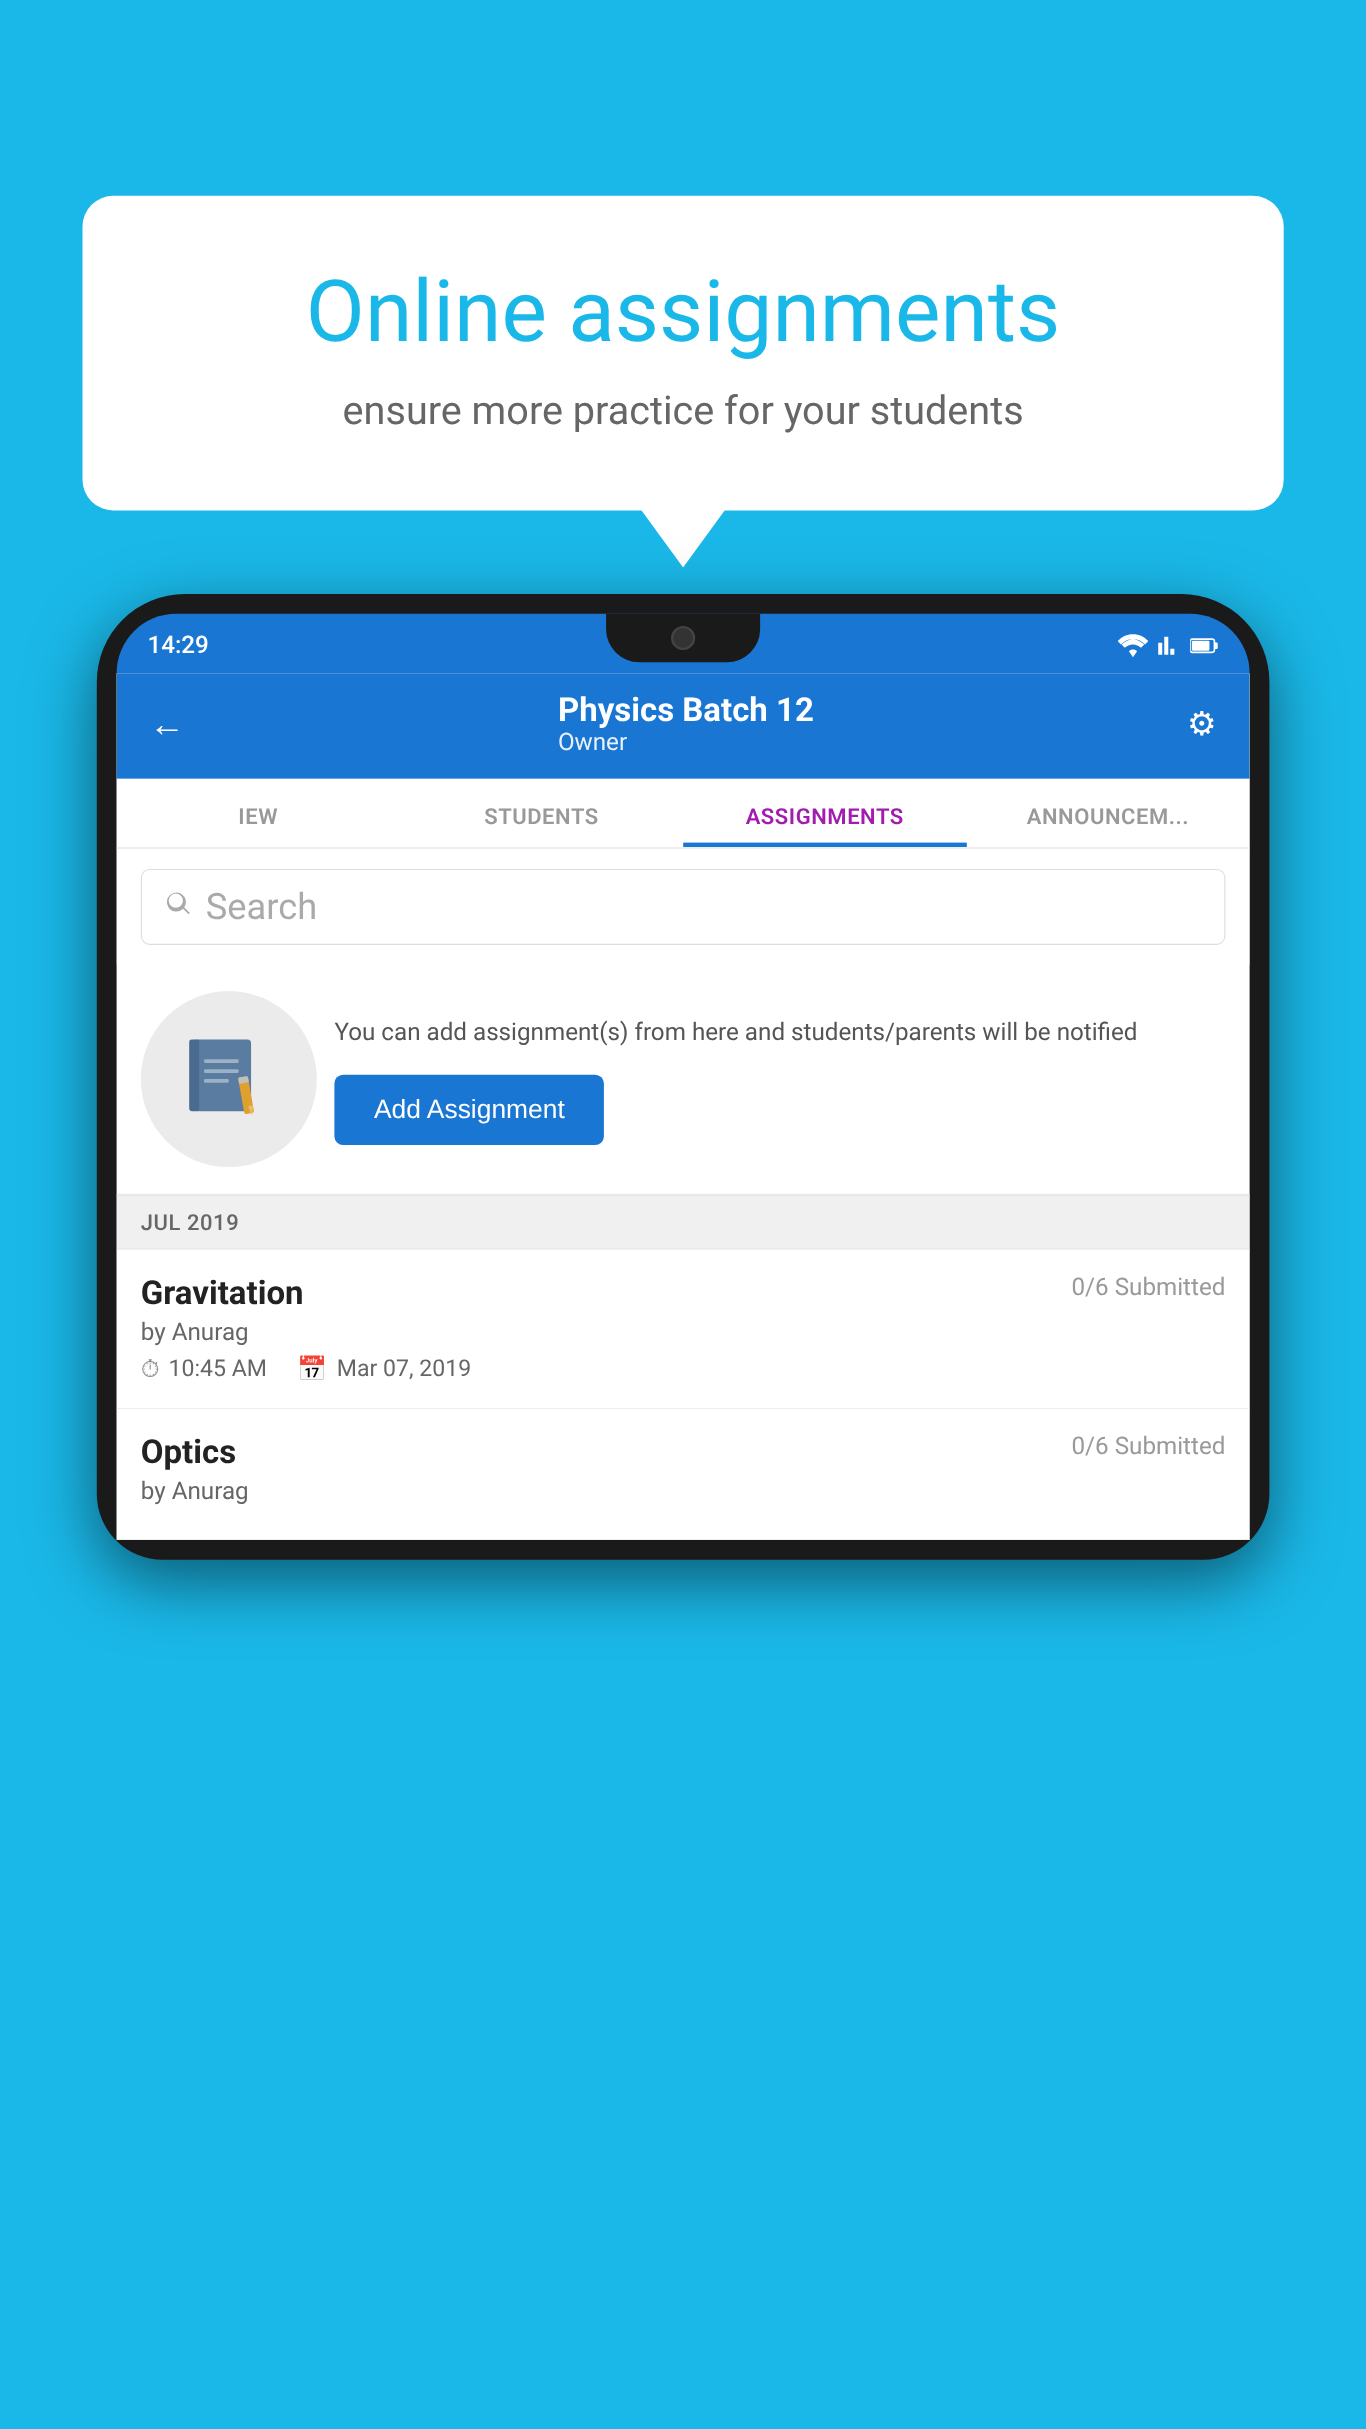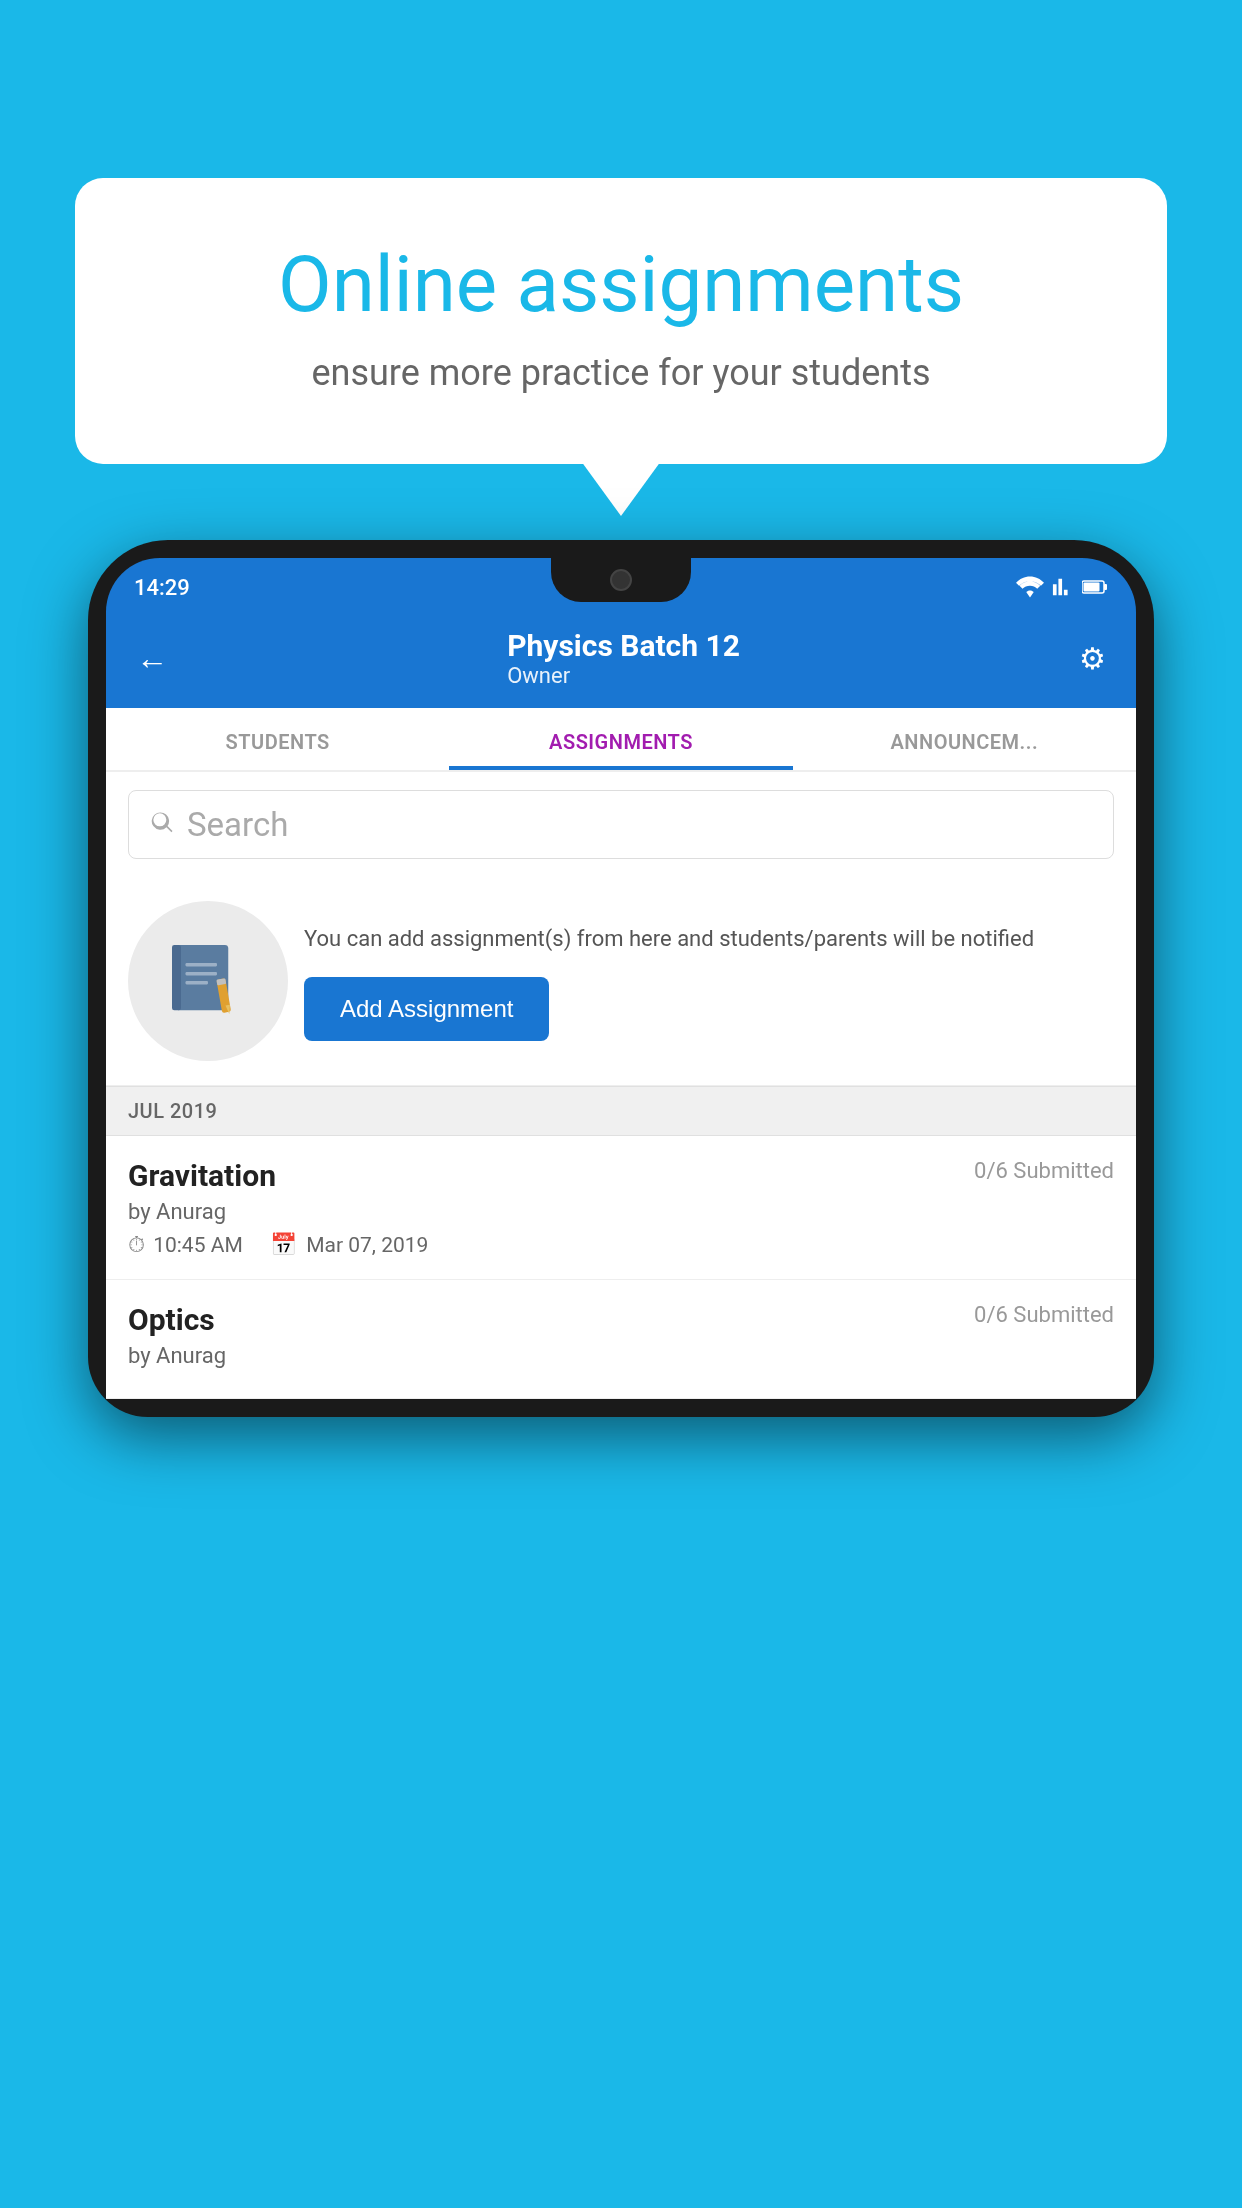--- a/index.html
+++ b/index.html
@@ -337,20 +337,21 @@
       <div class="app-header">
         <div class="header-back">←</div>
         <div class="header-title-block">
           <div class="header-title">Physics Batch 12</div>
           <div class="header-subtitle">Owner</div>
         </div>
         <div class="header-settings">⚙</div>
       </div>
 
       <div class="tabs-bar">
+        <div class="tab-item">IEW</div>
         <div class="tab-item">STUDENTS</div>
         <div class="tab-item active">ASSIGNMENTS</div>
         <div class="tab-item">ANNOUNCEM...</div>
       </div>
 
       <div class="search-container">
         <div class="search-box">
           <div class="search-icon-wrap">
             <svg width="26" height="26" viewBox="0 0 24 24" fill="#aaa">
               <path d="M21.7 20.3l-4.6-4.6A8 8 0 1 0 4 15.8a8 8 0 0 0 12.1 1l4.6 4.6 1-1zM10 16a6 6 0 1 1 0-12 6 6 0 0 1 0 12z"></path>

